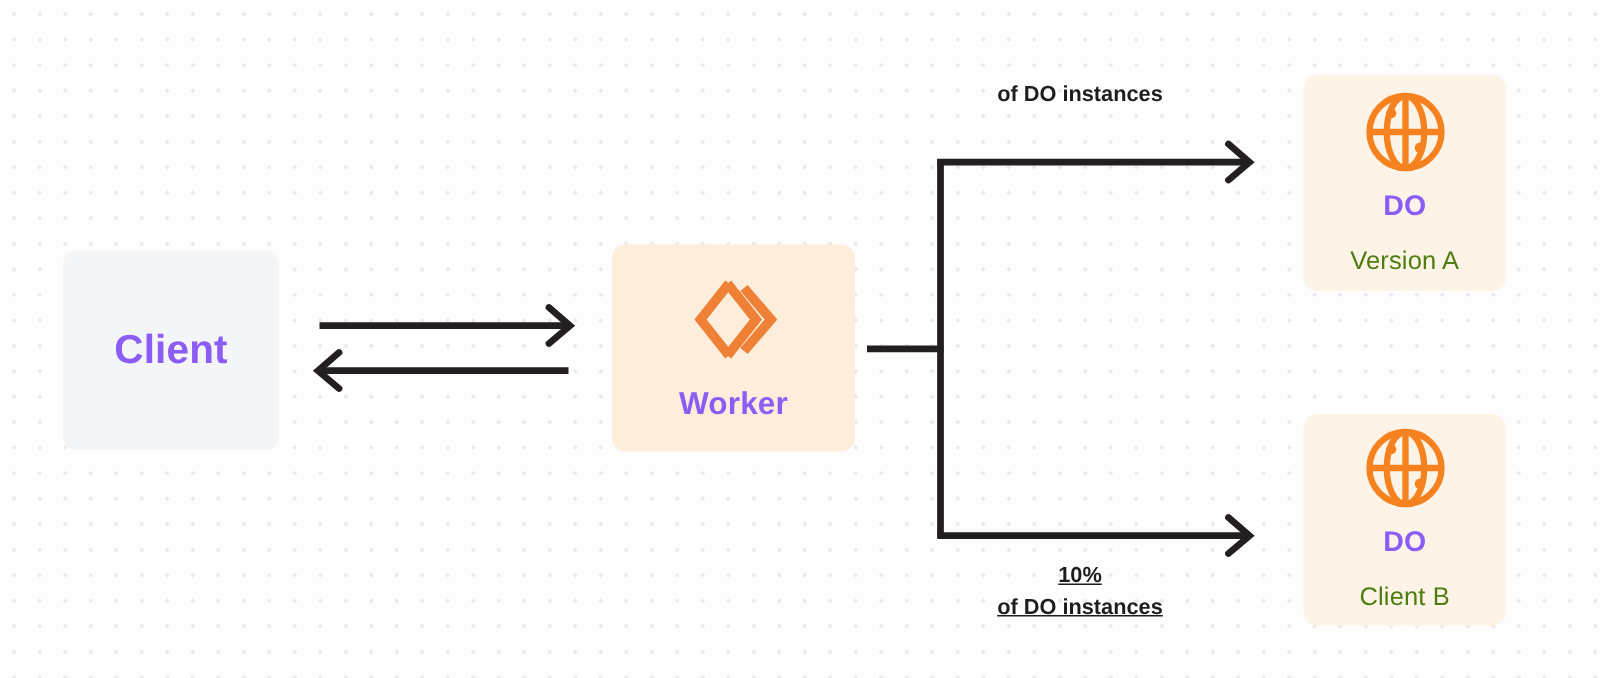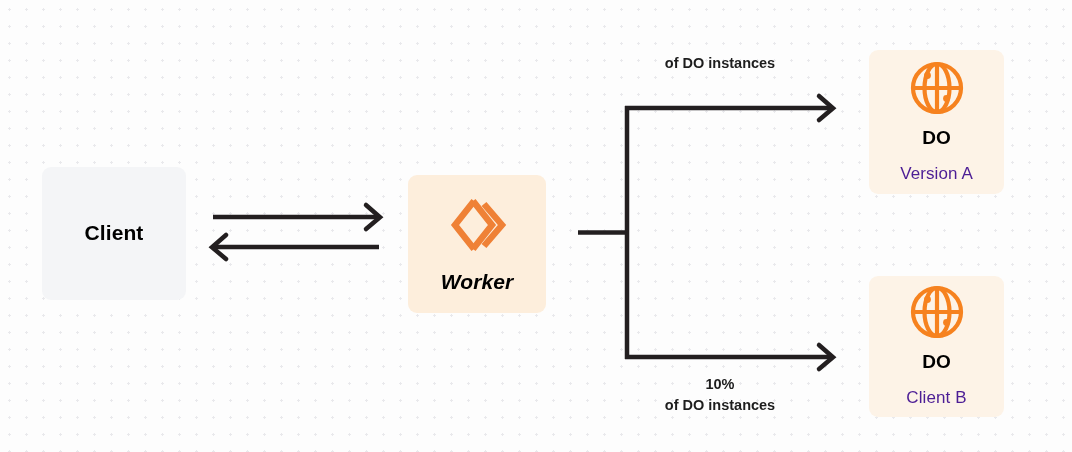--- a/index.html
+++ b/index.html
@@ -38,68 +38,67 @@
   .node-client {
     left: 42px;
     top: 167px;
     width: 144px;
     height: 133px;
     background-color: #f4f5f7;
   }
 
   .node-worker {
     left: 408px;
-    top: 175px;
-    width: 138px;
+    top: 163px;
+    width: 162px;
     height: 138px;
     background-color: #fdeedc;
-    font-style: italic;
   }
 
   .node-do-a {
     left: 869px;
     top: 50px;
     width: 135px;
     height: 144px;
     background-color: #fdf3e7;
   }
 
   .node-do-b {
     left: 869px;
     top: 276px;
     width: 135px;
     height: 141px;
     background-color: #fdf3e7;
   }
 
   .node-label {
     font-weight: bold;
-    color: #000000;
+    color: #8b5cf6;
     letter-spacing: 0.1px;
     line-height: 1.15;
   }
 
   .label-client {
-    font-size: 21px;
+    font-size: 27px;
   }
 
   .label-worker {
     font-size: 21px;
     margin-top: 14px;
   }
 
   .label-do-title {
     font-size: 19px;
     margin-top: 11px;
   }
 
   .label-do-sub {
     font-size: 17px;
     font-weight: normal;
-    color: #4c1d95;
+    color: #4d7c0f;
     margin-top: 15px;
     line-height: 1.2;
   }
 
   .icon-box {
     line-height: 0;
   }
 
   
   #connectors {
@@ -125,20 +124,21 @@
   .edge-label-top {
     left: 609px;
     top: 53px;
     width: 222px;
   }
 
   .edge-label-bottom {
     left: 609px;
     top: 374px;
     width: 222px;
+    text-decoration: underline;
   }
 </style>
 </head>
 <body>
 
 <div id="diagram">
 
   <svg id="connectors" viewBox="0 0 1072 452" width="1072" height="452" fill="none" xmlns="http://www.w3.org/2000/svg">
 
     <g>

